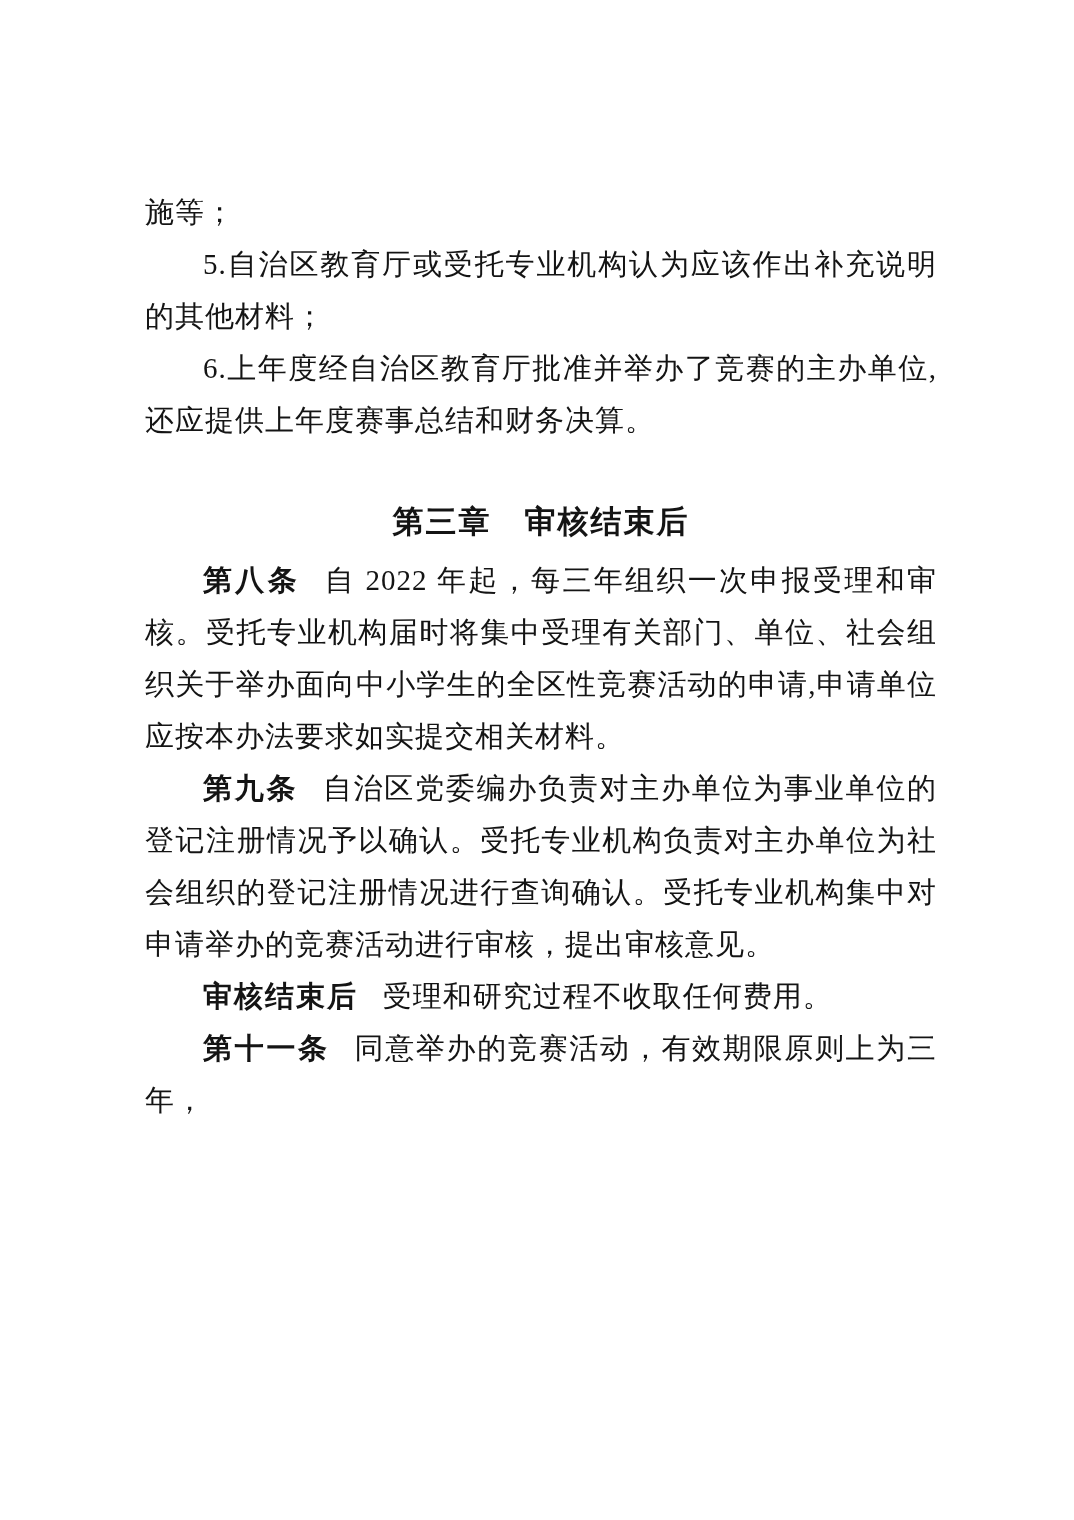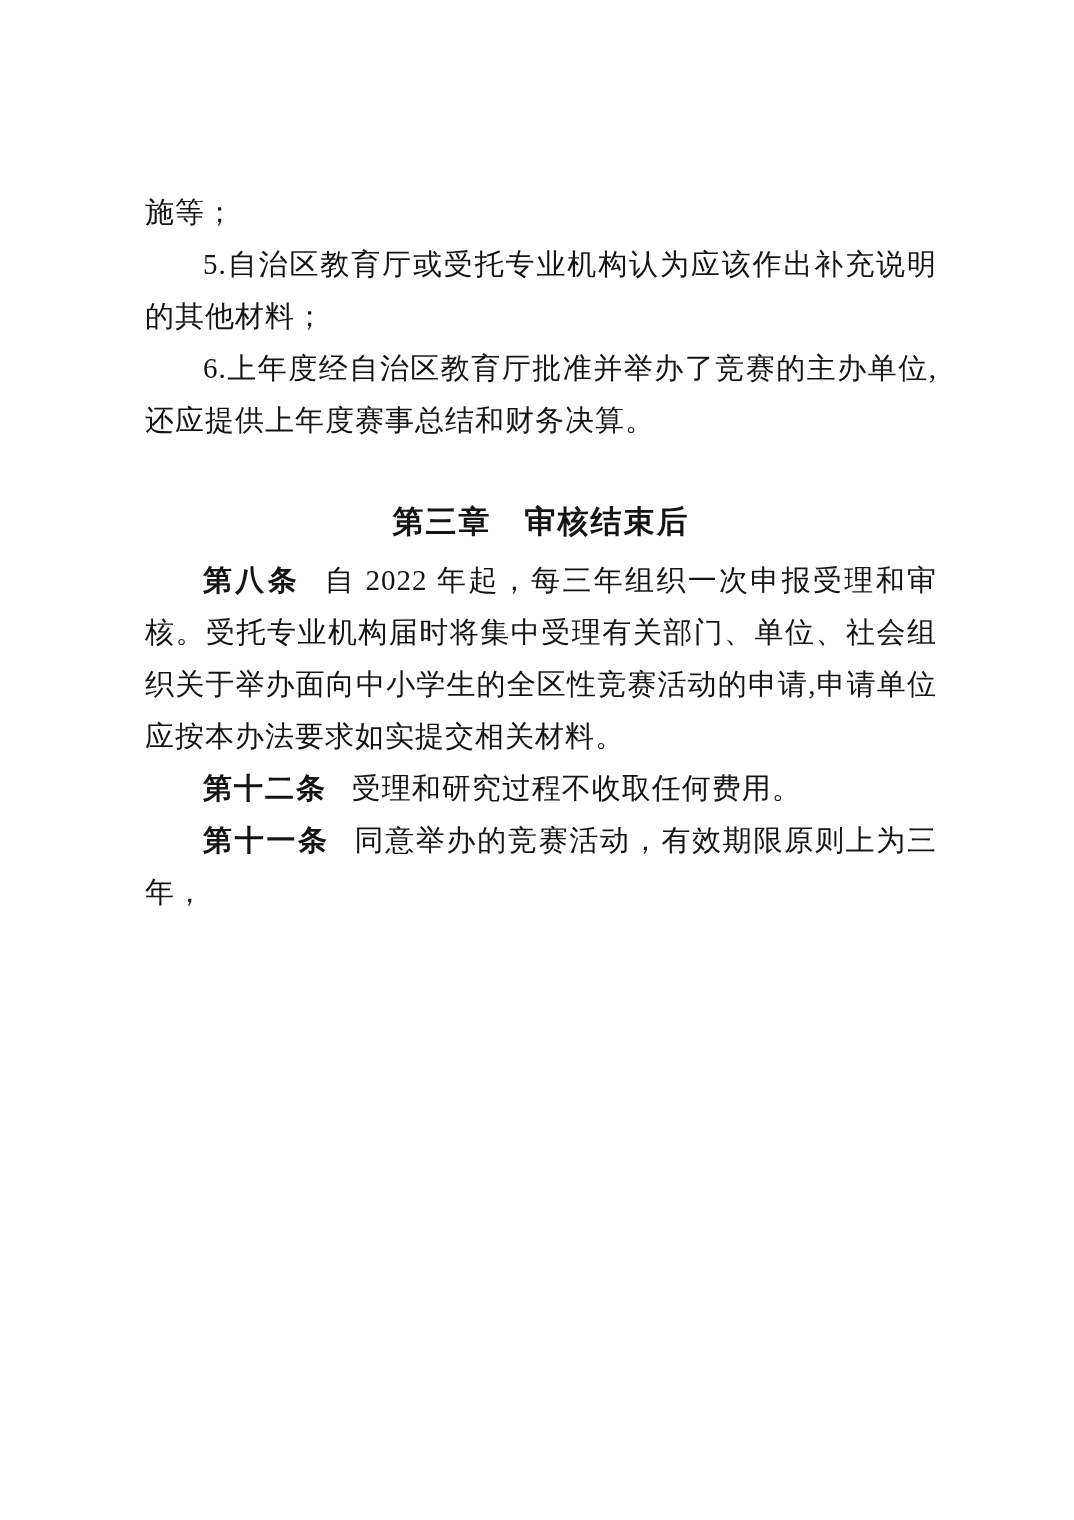--- a/index.html
+++ b/index.html
@@ -67,23 +67,24 @@
 
 
     <p class="para"><span>5.自治区教育厅或受托专业机构认为应该作出补充说明的其他材料；</span></p>
 
     <p class="para"><span>6.上年度经自治区教育厅批准并举办了竞赛的主办单位,还应提供上年度赛事总结和财务决算。</span></p>
 
     <h2 class="chapter-heading">第三章　审核结束后</h2>
 
     <p class="para"><span class="lead">第八条</span><span>自 2022 年起，每三年组织一次申报受理和审核。受托专业机构届时将集中受理有关部门、单位、社会组织关于举办面向中小学生的全区性竞赛活动的申请,申请单位应按本办法要求如实提交相关材料。</span></p>
 
+    <p class="para"><span class="lead">第九条</span><span>自治区党委编办负责对主办单位为事业单位的登记注册情况予以确认。受托专业机构负责对主办单位为社会组织的登记注册情况进行查询确认。受托专业机构集中对申请举办的竞赛活动进行审核，提出审核意见。</span></p>
 
 
-    <p class="para"><span class="lead">第十二条</span><span>受理和研究过程不收取任何费用。</span></p>
+    <p class="para"><span class="lead">审核结束后</span><span>受理和研究过程不收取任何费用。</span></p>
 
     <p class="para"><span class="lead">第十一条</span><span>同意举办的竞赛活动，有效期限原则上为三年，</span></p>
 
   </div>
 
   <div class="footer">
     <span>— 5 —</span>
   </div>
 </div>
 

